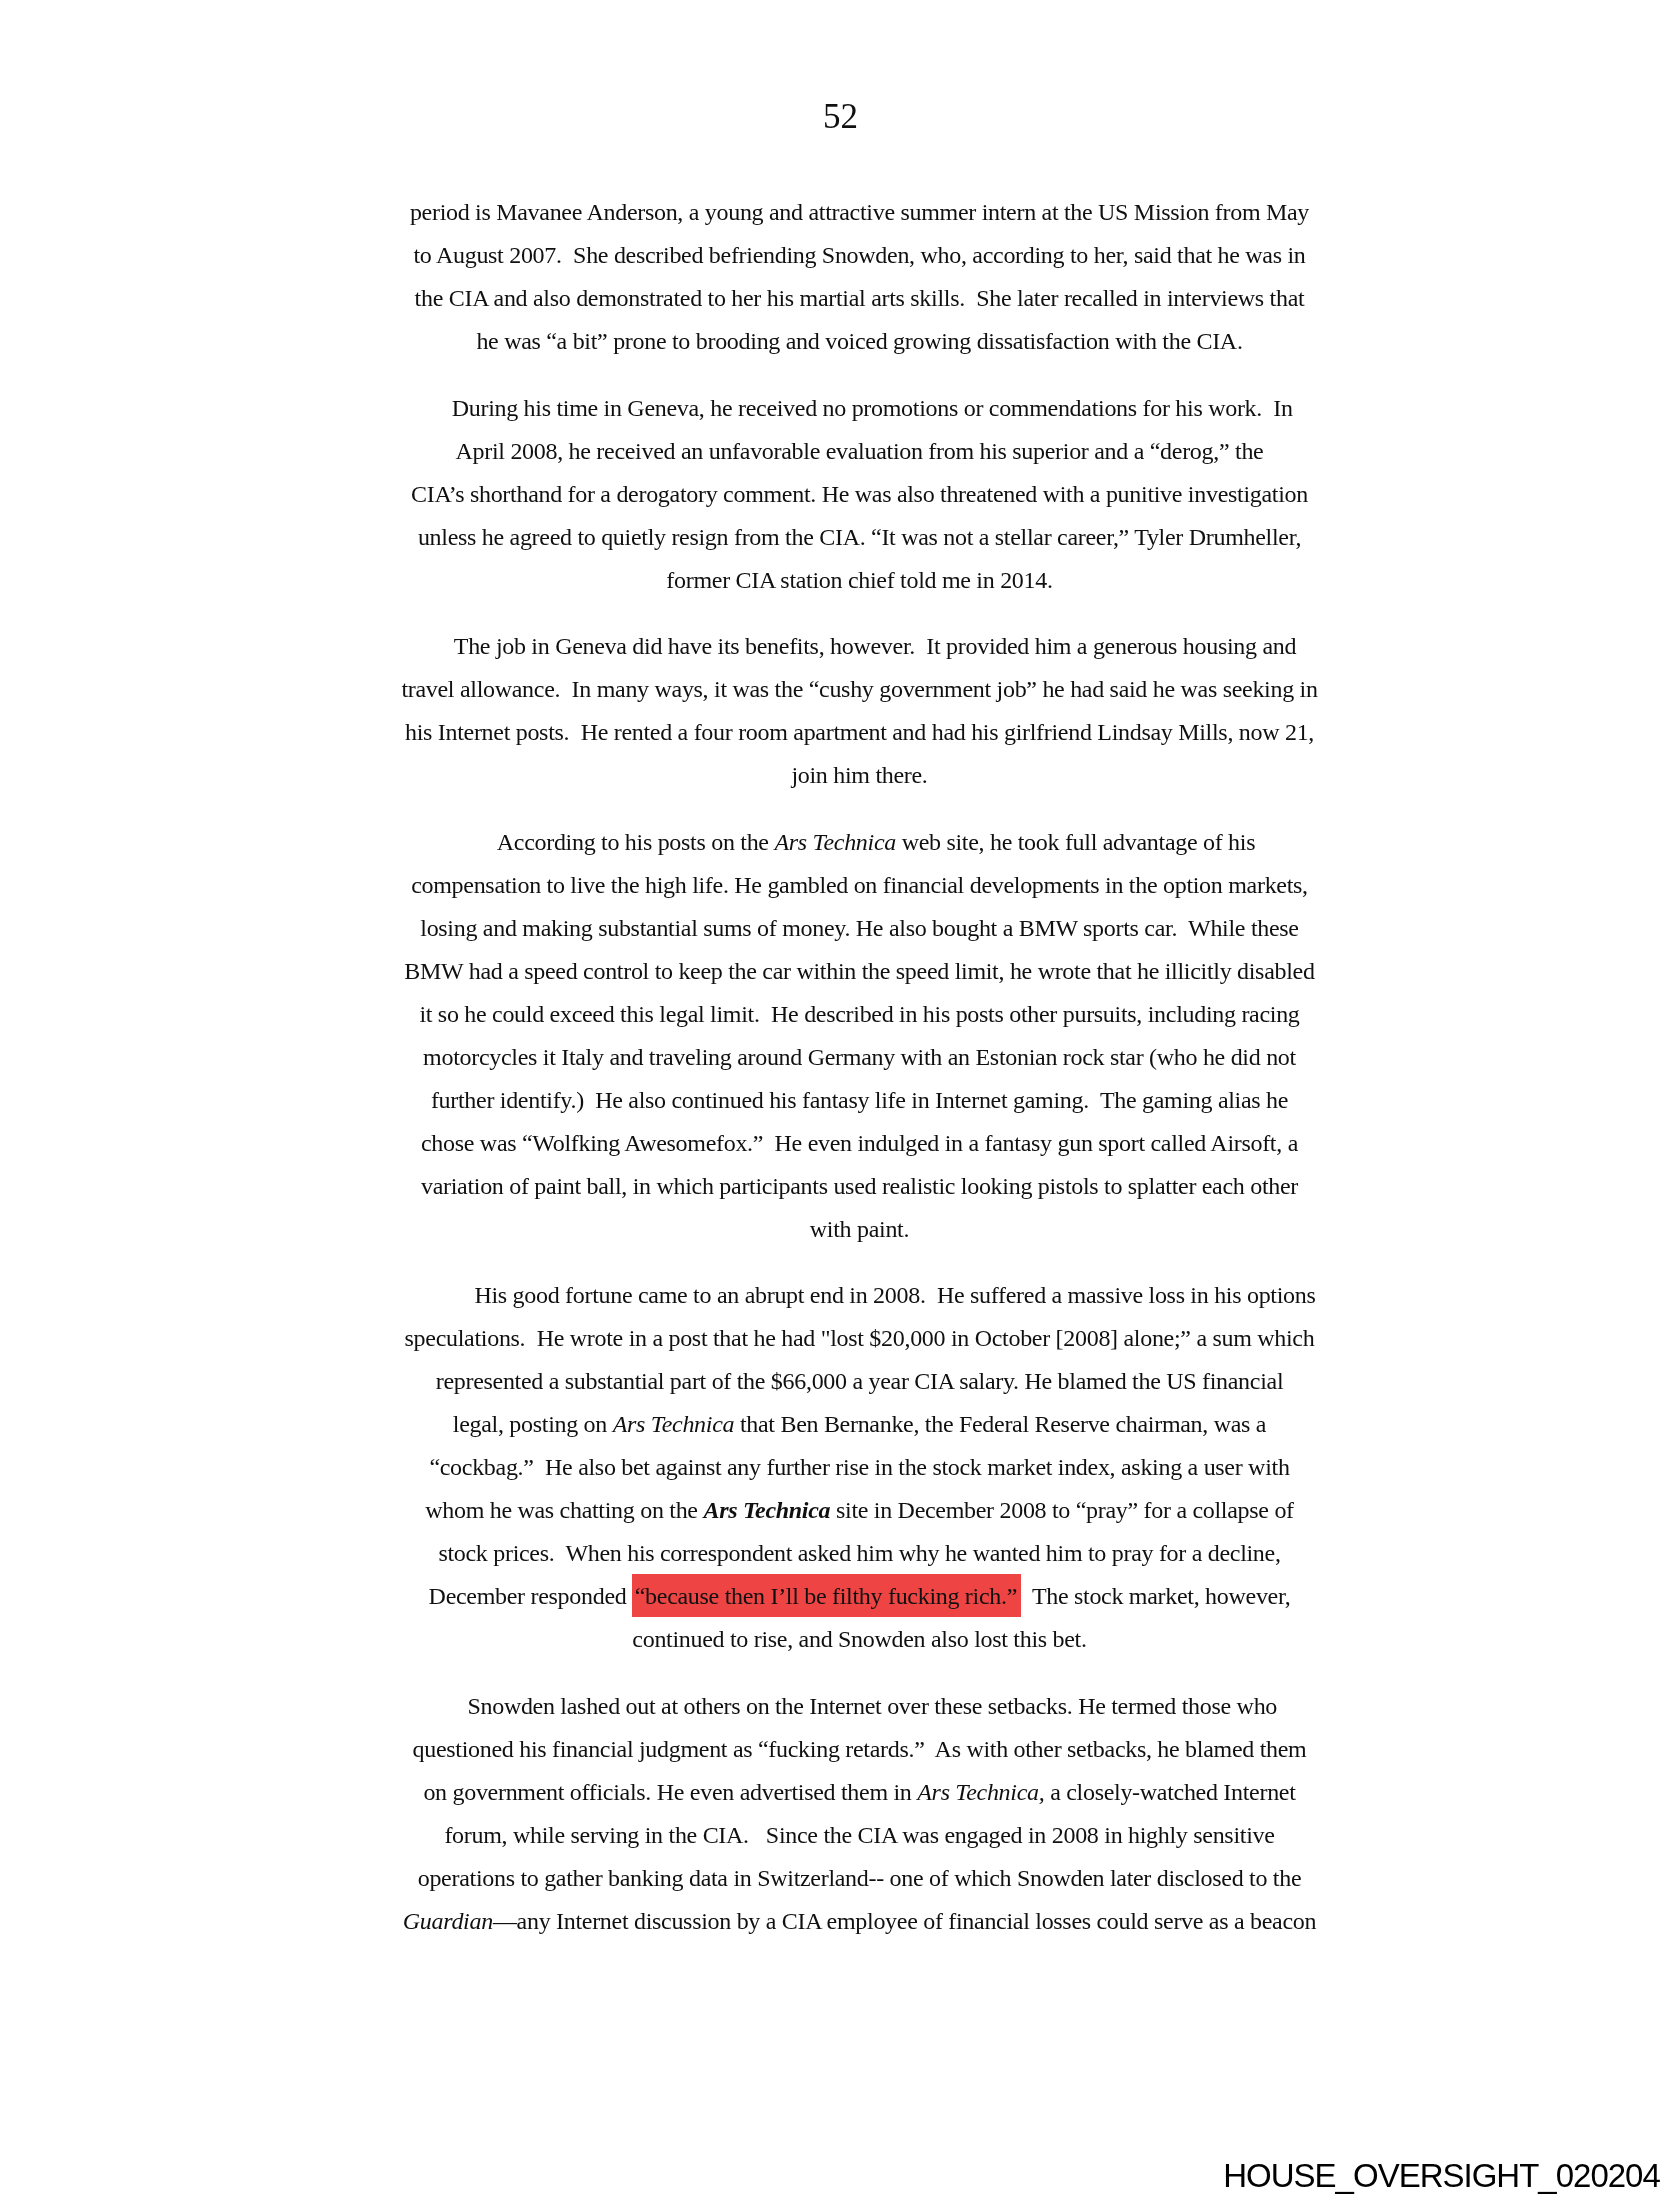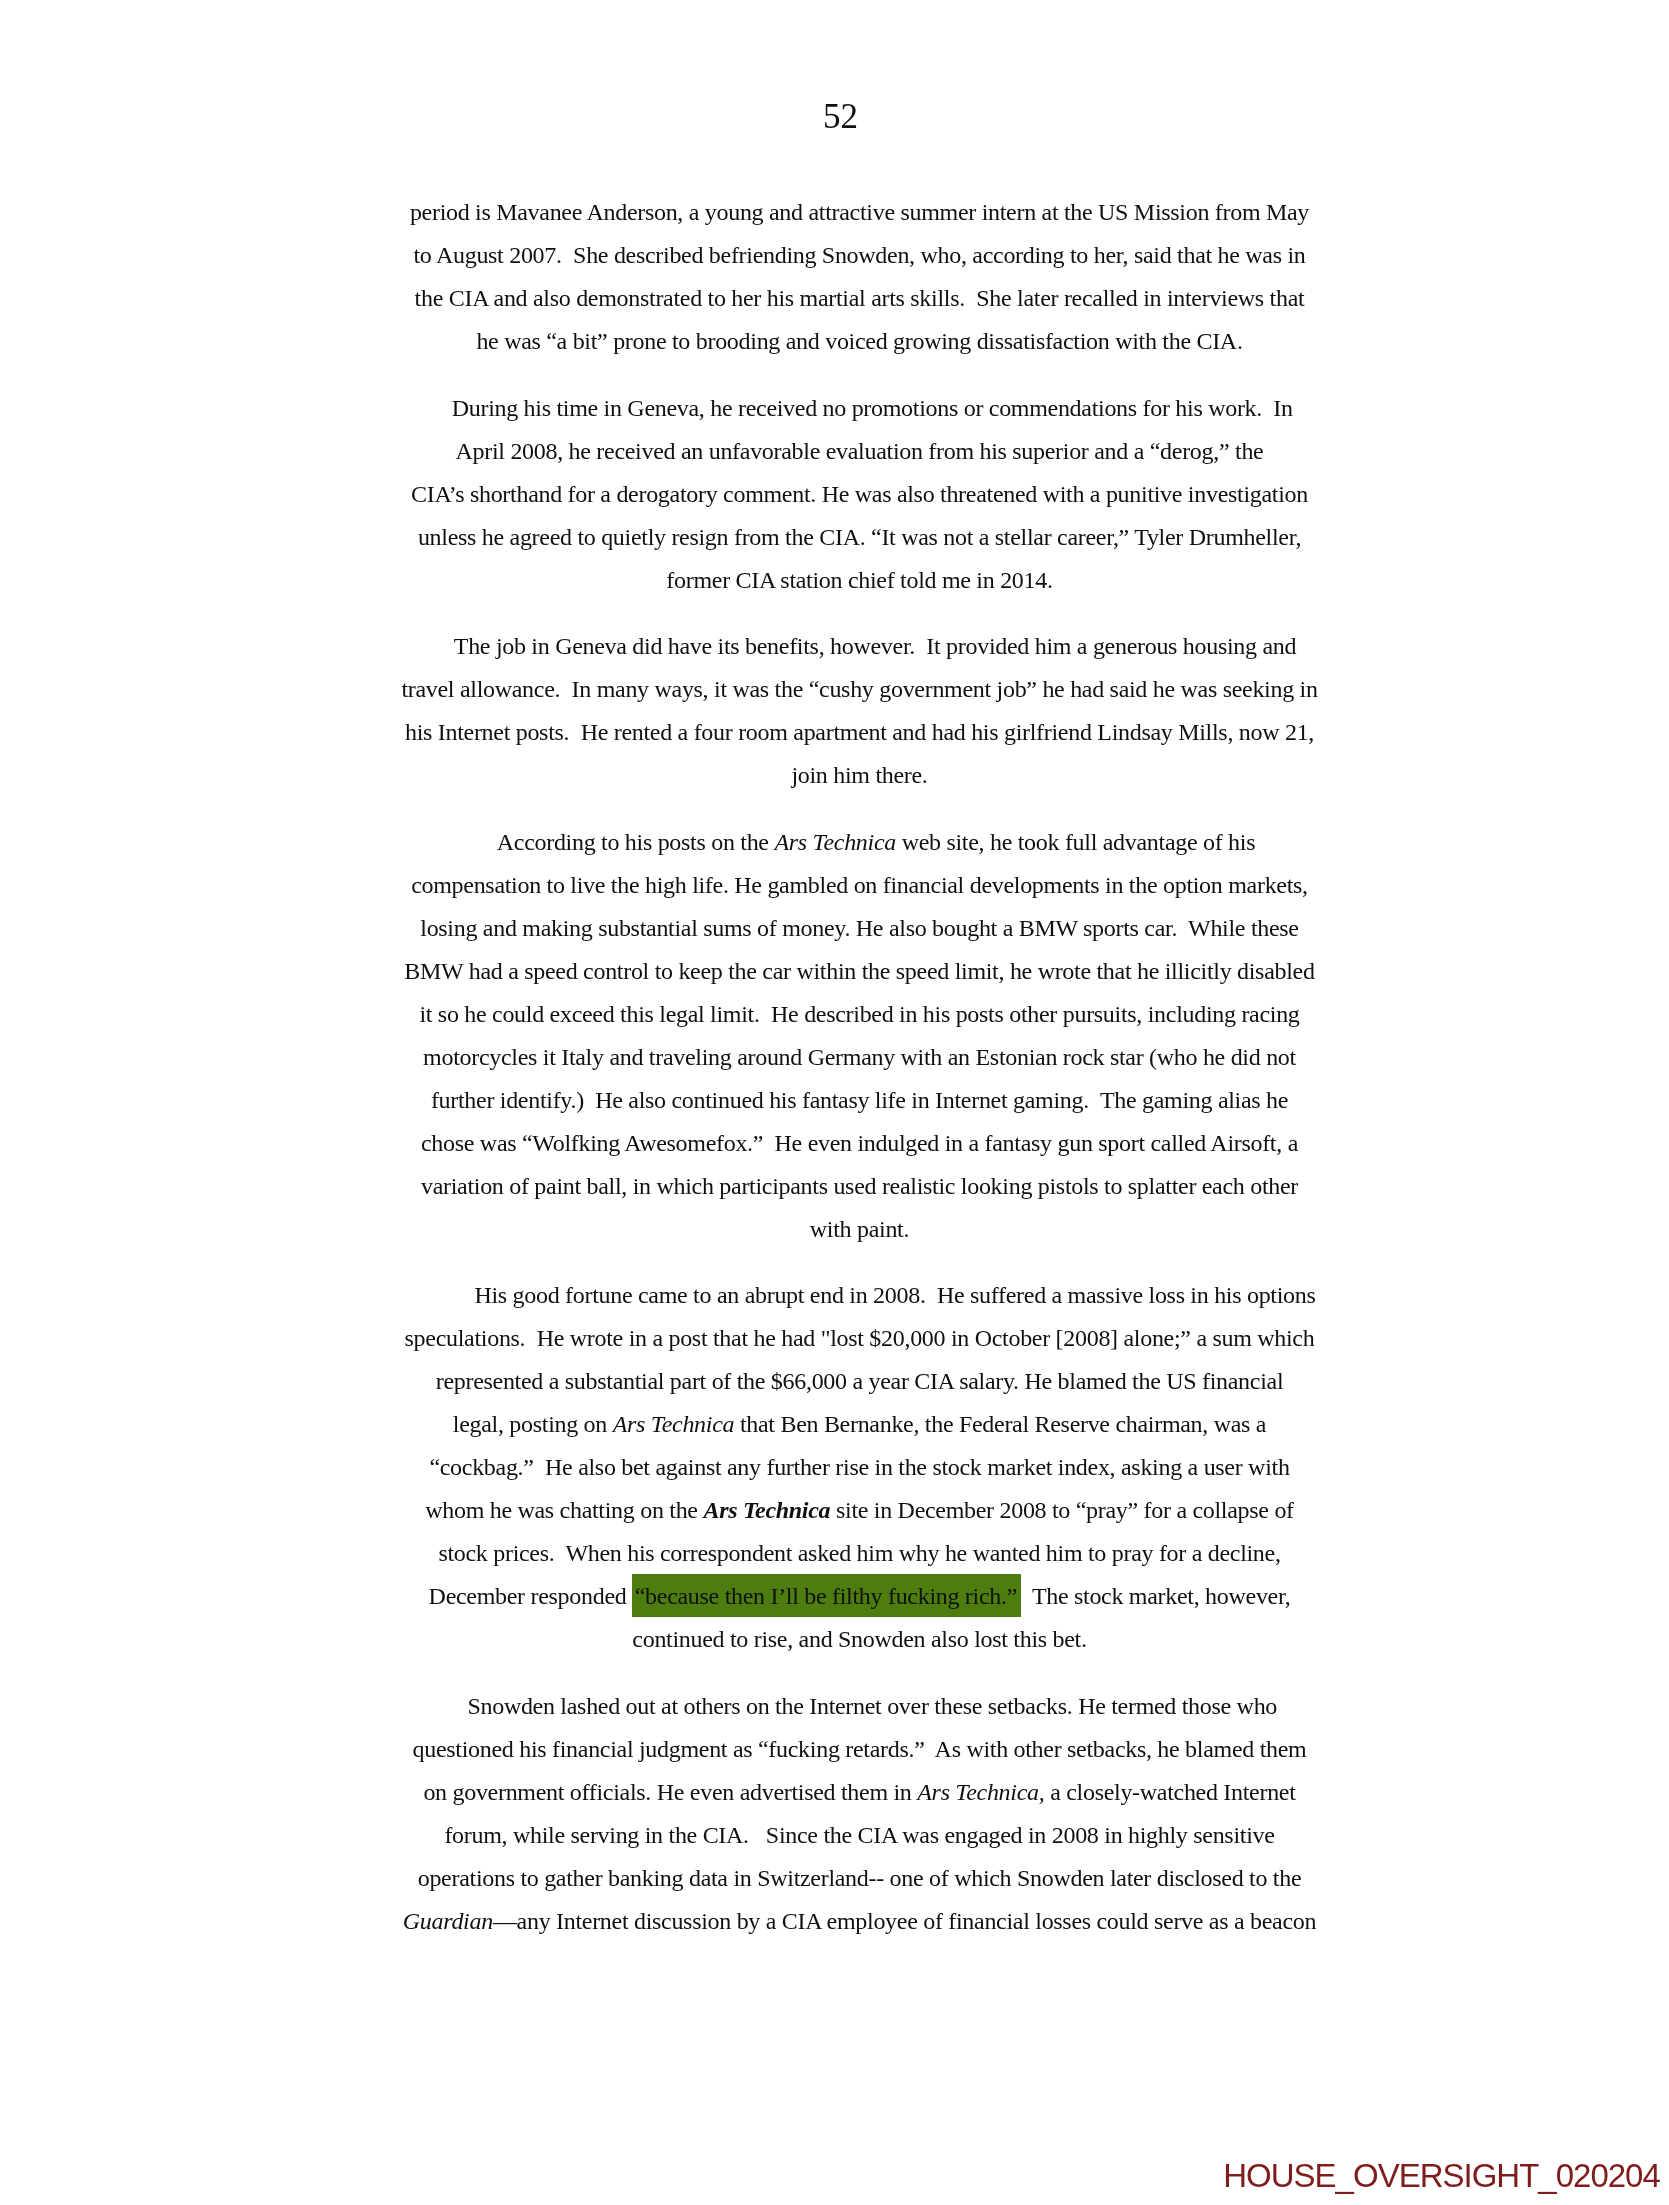--- a/index.html
+++ b/index.html
@@ -42,21 +42,21 @@
   #doc-body .para:nth-child(4) > .line:first-child { padding-left: 33px; }
   #doc-body .para:nth-child(5) > .line:first-child { padding-left: 71px; }
   #doc-body .para:nth-child(6) > .line:first-child { padding-left: 25.5px; }
   .footer {
     position: absolute;
     right: 9.2px;
     bottom: 10.5px;
     font-family: "Liberation Sans", "DejaVu Sans", sans-serif;
     font-size: 33px;
     letter-spacing: -1px;
-    color: #7f1d1d;
+    color: #000000;
   }
 </style>
 </head>
 <body>
 
 <div class="page">
   <div class="content">
     <div class="page-number">52</div>
     <div id="doc-body">
         <div class="para">
@@ -91,21 +91,21 @@
           <div class="line"><span>with paint.</span></div>
         </div>
         <div class="para">
           <div class="line"><span>His good fortune came to an abrupt end in 2008.  He suffered a massive loss in his options</span></div>
           <div class="line"><span>speculations.  He wrote in a post that he had "lost $20,000 in October [2008] alone;” a sum which</span></div>
           <div class="line"><span>represented a substantial part of the $66,000 a year CIA salary. He blamed the US financial</span></div>
           <div class="line"><span>legal, posting on </span><span class="italic">Ars Technica</span><span> that Ben Bernanke, the Federal Reserve chairman, was a</span></div>
           <div class="line"><span>“cockbag.”  He also bet against any further rise in the stock market index, asking a user with</span></div>
           <div class="line"><span>whom he was chatting on the </span><span class="bold-italic">Ars Technica</span><span> site in December 2008 to “pray” for a collapse of</span></div>
           <div class="line"><span>stock prices.  When his correspondent asked him why he wanted him to pray for a decline,</span></div>
-          <div class="line"><span>December responded </span><span class="highlight" style="background: #4d7c0f;">“because then I’ll be filthy fucking rich.”</span><span>  The stock market, however,</span></div>
+          <div class="line"><span>December responded </span><span class="highlight" style="background: #ef4444;">“because then I’ll be filthy fucking rich.”</span><span>  The stock market, however,</span></div>
           <div class="line"><span>continued to rise, and Snowden also lost this bet.</span></div>
         </div>
         <div class="para">
           <div class="line"><span>Snowden lashed out at others on the Internet over these setbacks. He termed those who</span></div>
           <div class="line"><span>questioned his financial judgment as “fucking retards.”  As with other setbacks, he blamed them</span></div>
           <div class="line"><span>on government officials. He even advertised them in </span><span class="italic">Ars Technica,</span><span> a closely-watched Internet</span></div>
           <div class="line"><span>forum, while serving in the CIA.   Since the CIA was engaged in 2008 in highly sensitive</span></div>
           <div class="line"><span>operations to gather banking data in Switzerland-- one of which Snowden later disclosed to the</span></div>
           <div class="line"><span class="italic">Guardian</span><span>—any Internet discussion by a CIA employee of financial losses could serve as a beacon</span></div>
         </div>

